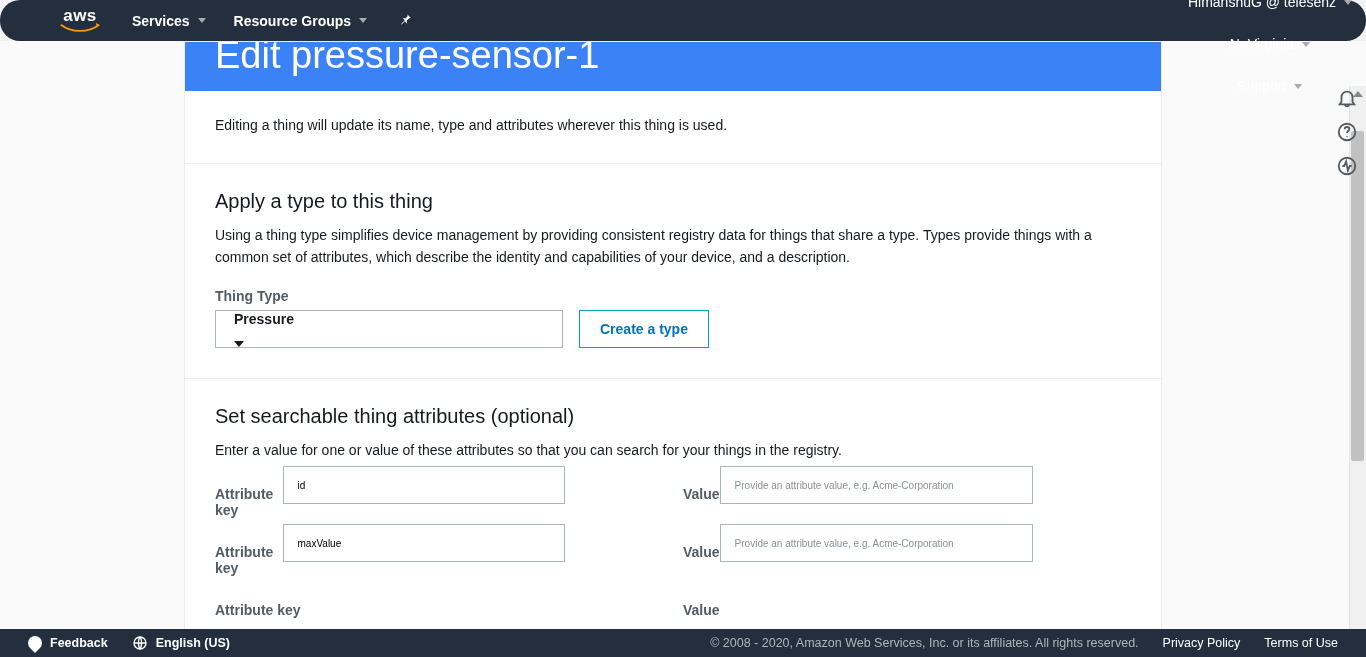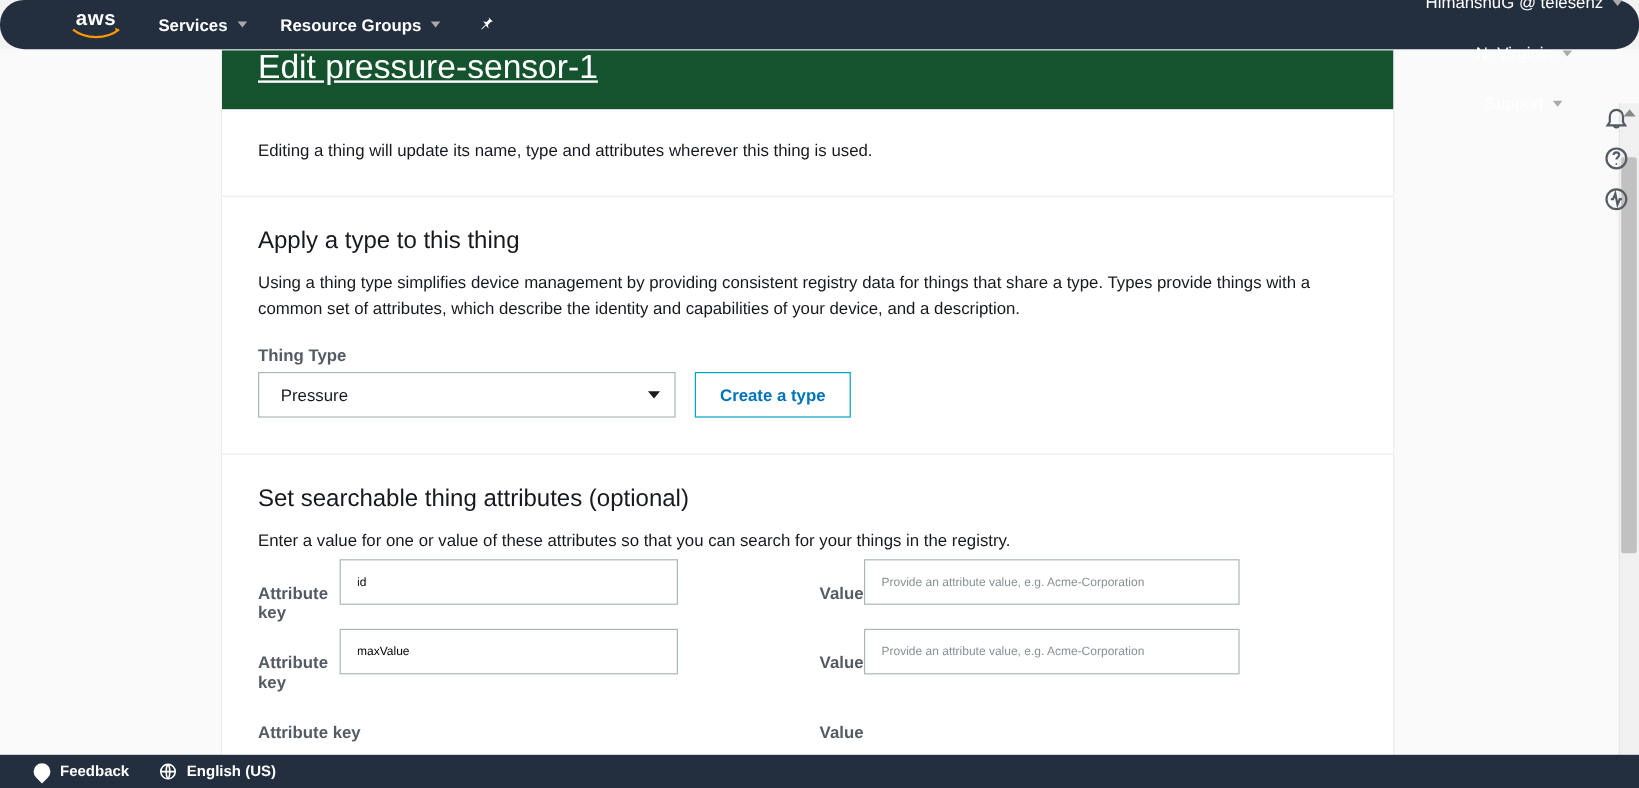--- a/index.html
+++ b/index.html
@@ -18,30 +18,30 @@
 
   .page-body { position: absolute; top: 41px; left: 0; right: 0; bottom: 28px; background: #fafafa; }
   .right-icons { position: absolute; right: 8px; top: 46px; display: flex; flex-direction: column; gap: 12px; color: #545b64; z-index: 15; }
   .right-icons svg { width: 22px; height: 22px; stroke: #545b64; }
   .vscrollbar { position: absolute; right: 0; top: 45px; width: 17px; bottom: 0; }
   .vscroll-track { position: absolute; inset: 0; background: #f0f0f0; border-left: 1px solid #e4e4e4; }
   .vscroll-thumb { position: absolute; left: 2px; right: 2px; top: 45px; height: 330px; background: #c1c1c1; border-radius: 2px; }
   .vscroll-arrow-up { position: absolute; left:0; right:0; top:0; height:16px; display:flex; align-items:center; justify-content:center; }
   .vscroll-arrow-up::after { content:""; border-left:5px solid transparent; border-right:5px solid transparent; border-bottom:6px solid #888; }
   .content-wrap { position: absolute; left: 184px; top: 0; width: 978px; background: #fff; border: 1px solid #eaeded; }
-  .banner { background: #14532d; color: #fff; height: 49px; display: flex; align-items: center; padding: 0 30px; font-size: 28px; font-weight: 400; overflow: hidden; text-decoration: underline; }
+  .banner { background: #3b82f6; color: #fff; height: 49px; display: flex; align-items: center; padding: 0 30px; font-size: 38px; font-weight: 400; overflow: hidden; }
   .banner span { margin-top: -22px; }
   .section { padding: 26px 30px 30px; border-top: 1px solid #eaeded; }
   .section.first { border-top: none; }
   .info-text { font-size: 14px; color: #16191f; }
   .section-title { font-size: 20px; font-weight: 400; color: #16191f; margin-bottom: 12px; }
   .section-desc { font-size: 14px; color: #16191f; line-height: 1.55; }
   .field-label { font-size: 14px; font-weight: 700; color: #545b64; margin: 20px 0 6px; }
   .row { display: flex; gap: 16px; align-items: flex-end; }
-  .select { width: 348px; height: 38px; border: 1px solid #aab7b8; display: flex; align-items: center; justify-content: space-between; padding: 0 12px 0 18px; font-size: 14px; font-weight: 400; background: #fff; cursor: pointer; }
+  .select { width: 348px; height: 38px; border: 1px solid #aab7b8; display: flex; align-items: flex-start; justify-content: space-between; padding: 0 12px 0 18px; font-size: 14px; font-weight: 700; background: #fff; cursor: pointer; flex-direction: column; }
   .select .tri { width: 0; height: 0; border-left: 5px solid transparent; border-right: 5px solid transparent; border-top: 6px solid #16191f; }
   .btn-outline { height: 38px; padding: 0 20px; border: 1px solid #00a1c9; color: #0073bb; background: #fff; font-size: 14px; font-weight: 700; display: flex; align-items: center; cursor: pointer; }
   .attrs-grid { display: grid; grid-template-columns: 350px 350px; column-gap: 118px; row-gap: 0; margin-top: 4px; }
   .text-input { width: 350px; height: 38px; border: 1px solid #aab7b8; padding: 0 14px; font-size: 10px; font-family: inherit; background: #fff; }
   .text-input::placeholder { color: #879196; }
   .attr-block { display: flex; flex-direction: row; }
 
   .footer { position: absolute; left: 0; right: 0; bottom: 0; height: 28px; background: #232f3e; color: #fff; display: flex; align-items: center; padding: 0 28px; font-size: 12.5px; z-index: 20; margin-top: 11px; }
   .footer-left { display: flex; align-items: center; gap: 8px; font-weight: 700; margin-right: 24px; cursor: pointer; }
   .footer-lang { display: flex; align-items: center; gap: 8px; font-weight: 700; cursor: pointer; }
@@ -182,13 +182,18 @@
     <span class="speech-icon"></span>
     <span>Feedback</span>
   </div>
   <div class="footer-lang">
     <svg width="16" height="16" viewBox="0 0 24 24" fill="none" stroke="#fff" stroke-width="2">
         <circle cx="12" cy="12" r="9"></circle>
         <path d="M3 12h18M12 3c3 3 3 15 0 18M12 3c-3 3-3 15 0 18"></path>
       </svg>
     <span>English (US)</span>
   </div>
+  <div class="footer-right">
+    <span class="footer-muted">© 2008 - 2020, Amazon Web Services, Inc. or its affiliates. All rights reserved.</span>
+    <span class="footer-link">Privacy Policy</span>
+    <span class="footer-link">Terms of Use</span>
+  </div>
 </div>
 
 </body></html>

